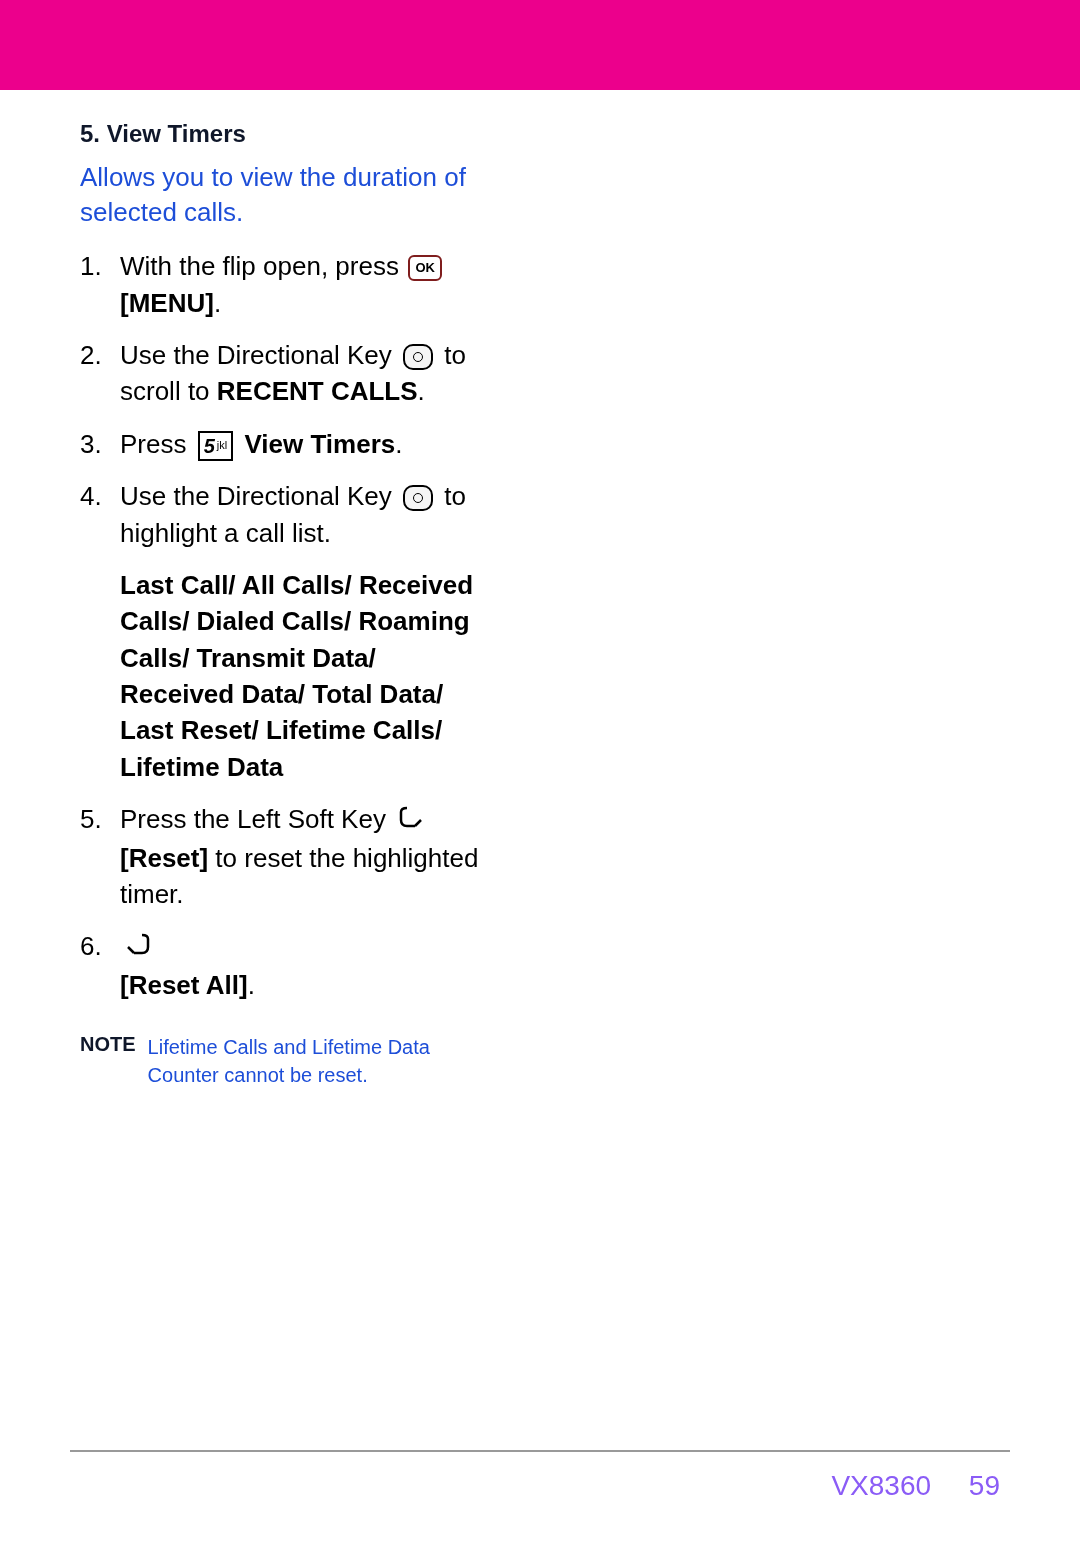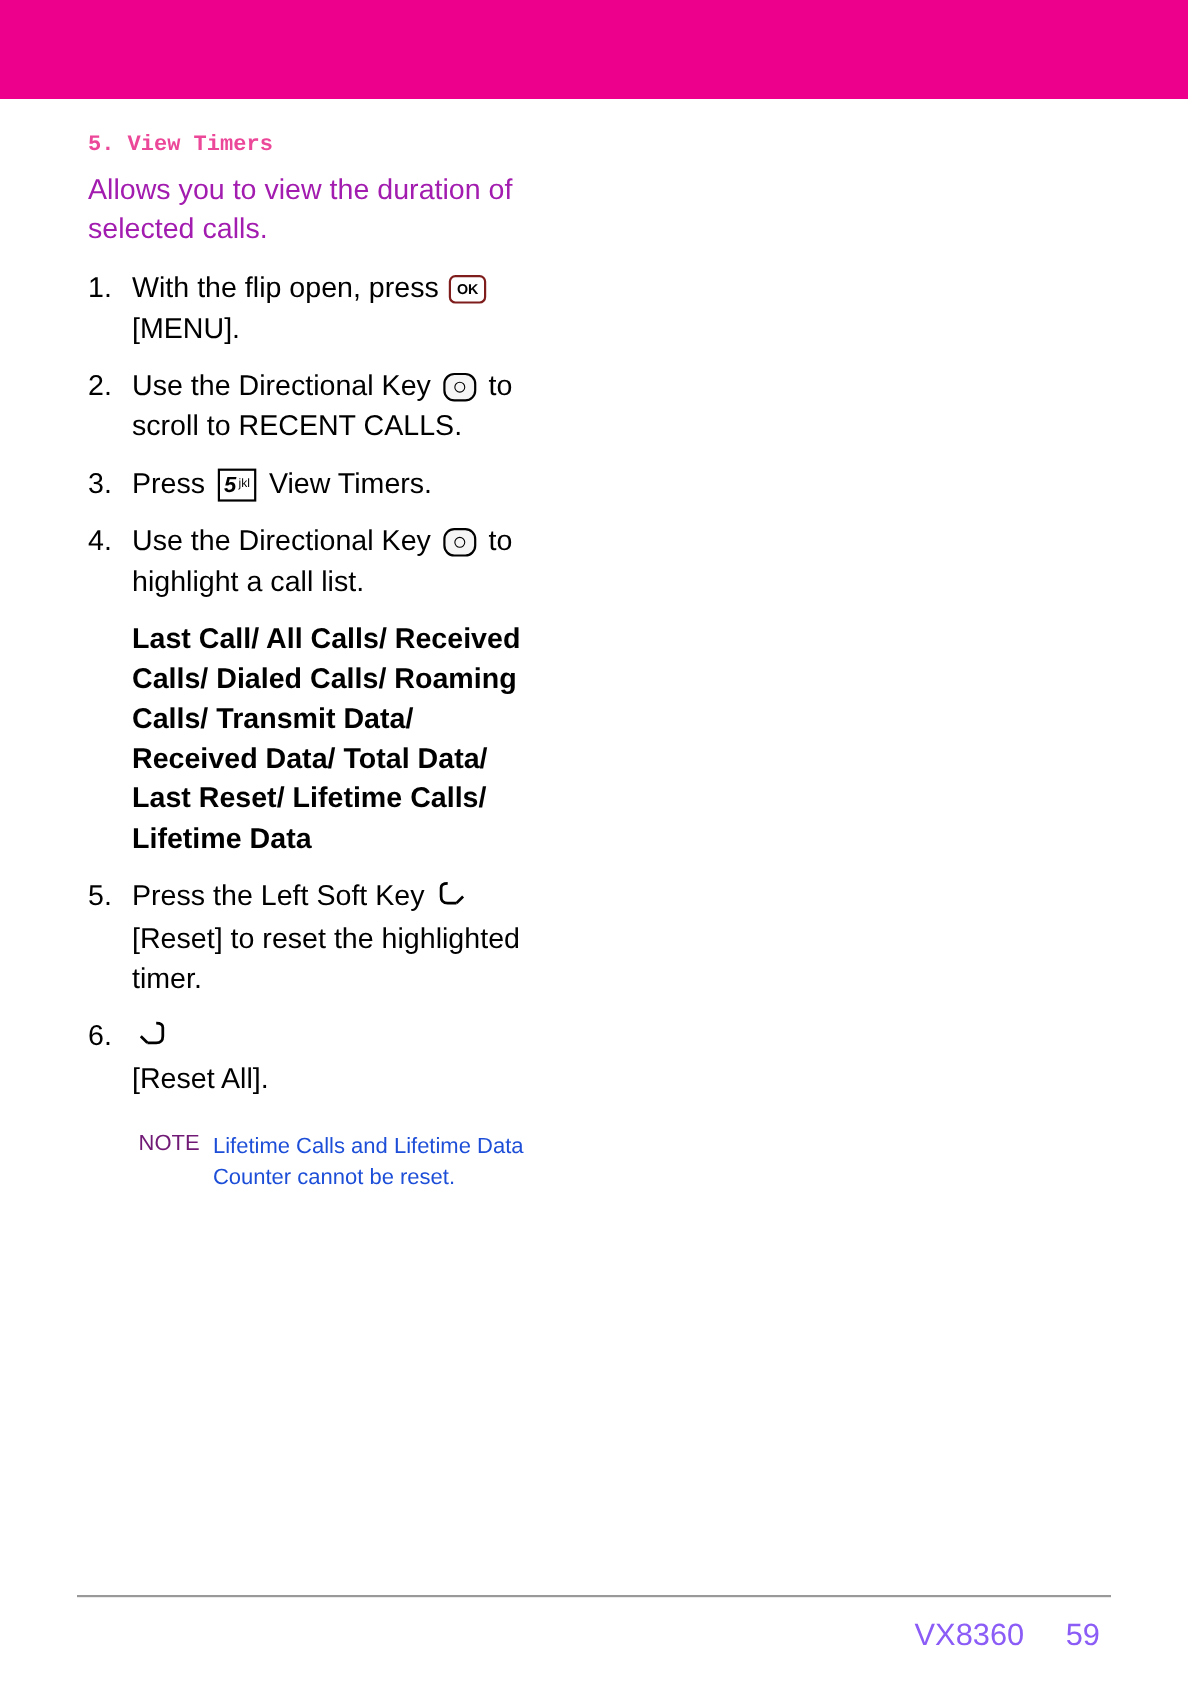--- a/index.html
+++ b/index.html
@@ -13,29 +13,28 @@
   .magenta-bar {
     width: 100%;
     height: 90px;
     background: #ec008c;
   }
   .content {
     padding: 30px 80px 0 80px;
     width: 560px;
   }
   .heading {
-    color: #ec4899;
-    font-size: 20px;
+    color: #0f172a;
+    font-size: 24px;
     font-weight: bold;
     margin-bottom: 12px;
-    font-family: Liberation Mono, monospace;
   }
   .intro {
     font-size: 26px;
-    color: #a21caf;
+    color: #1d4ed8;
     line-height: 1.35;
     margin-bottom: 18px;
   }
   ol.steps {
     list-style: none;
     counter-reset: step;
     font-size: 26px;
     line-height: 1.4;
   }
   ol.steps > li {
@@ -43,21 +42,21 @@
     position: relative;
     padding-left: 40px;
     margin-bottom: 16px;
   }
   ol.steps > li::before {
     content: counter(step) ".";
     position: absolute;
     left: 0;
     top: 0;
   }
-  .bold { font-weight: normal; }
+  .bold { font-weight: bold; }
   .sub-bold {
     font-weight: bold;
     padding-left: 40px;
     margin-bottom: 16px;
     font-size: 26px;
     line-height: 1.4;
   }
   .icon-box {
     display: inline-flex;
     align-items: center;
@@ -111,23 +110,22 @@
     vertical-align: middle;
     margin: 0 4px;
   }
   .note-block {
     font-size: 20px;
     margin-top: 30px;
     display: flex;
     gap: 12px;
   }
   .note-label {
-    color: #701a75;
-    font-weight: normal;
-    margin-left: 46px;
+    color: #0f172a;
+    font-weight: bold;
   }
   .note-text {
     color: #1d4ed8;
     line-height: 1.4;
   }
   .footer-line {
     position: absolute;
     left: 70px;
     right: 70px;
     bottom: 100px;

